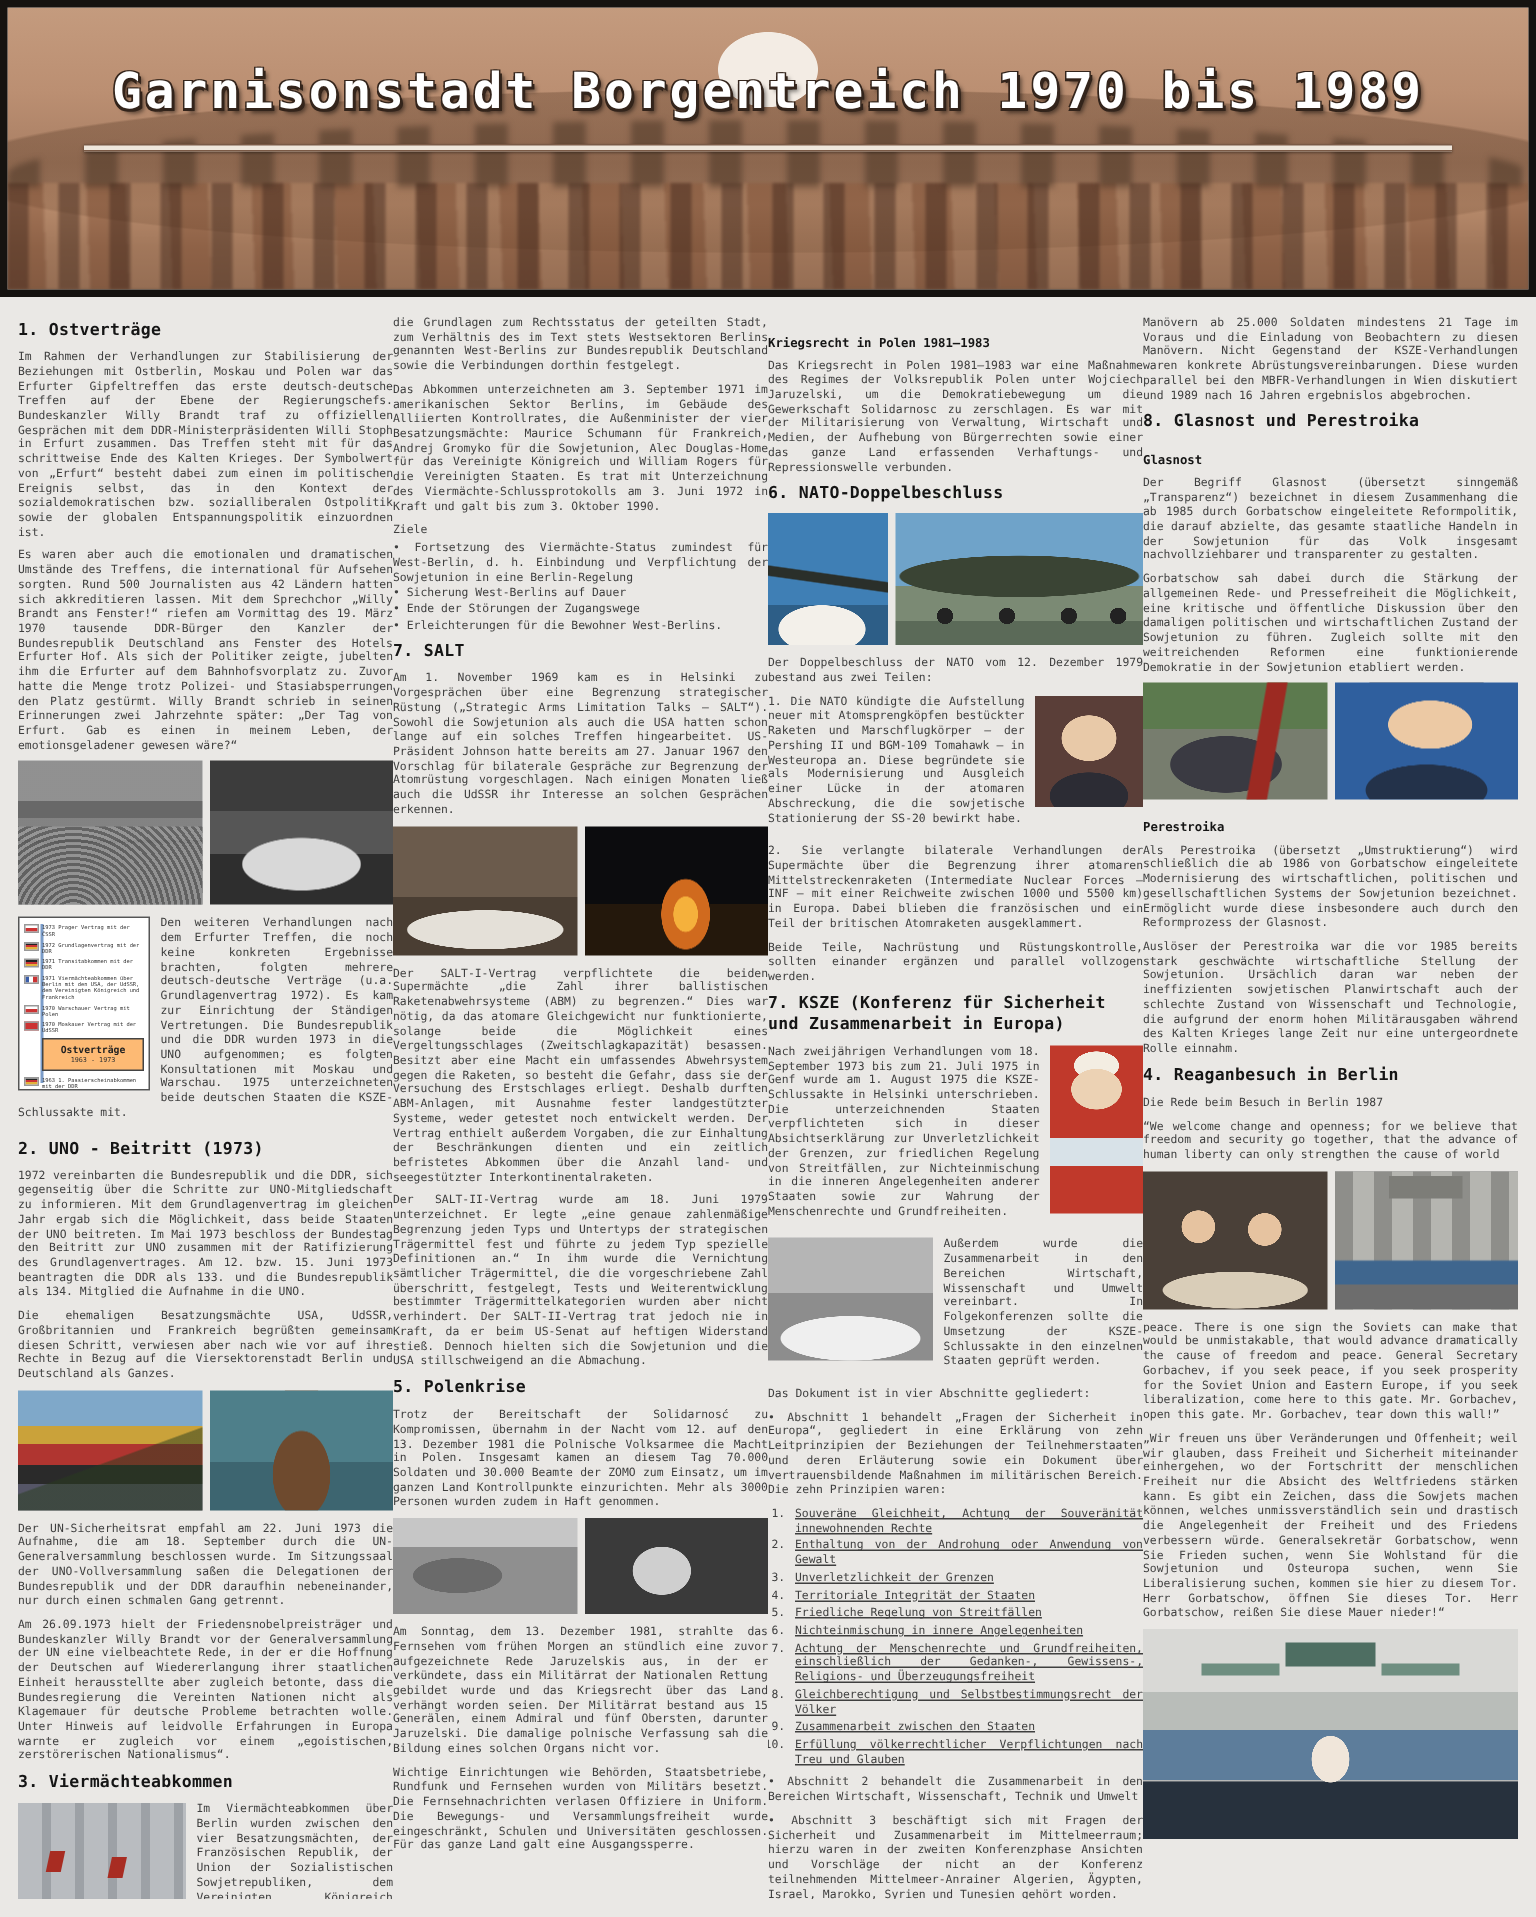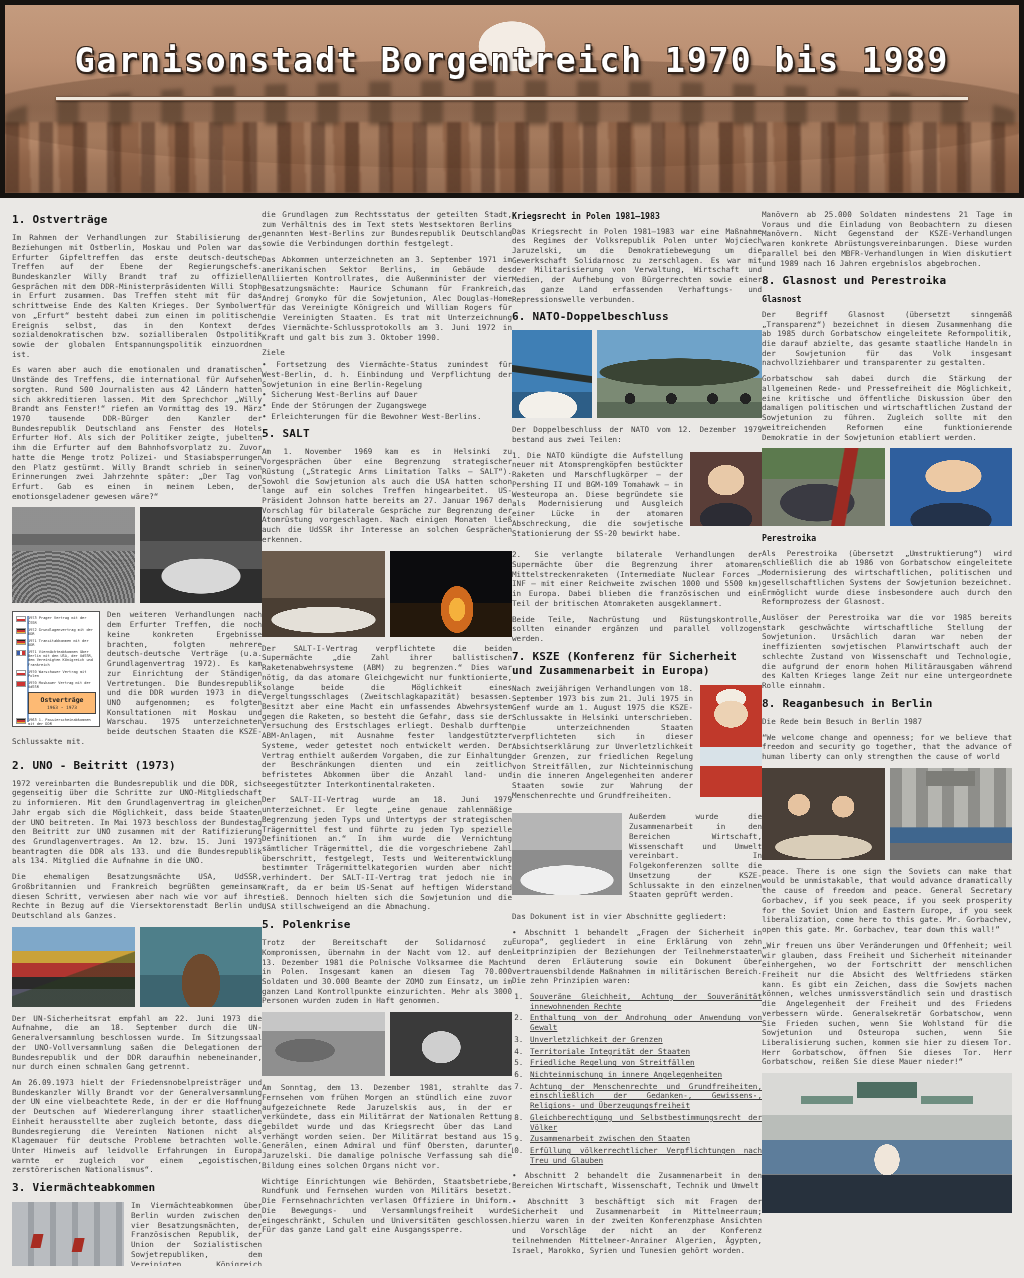--- a/index.html
+++ b/index.html
@@ -26,21 +26,21 @@
     text-shadow:2px 2px 0 #33241b, -1px -1px 0 #33241b, 1px -1px 0 #33241b, -1px 2px 0 #33241b, 3px 3px 3px rgba(0,0,0,.5); }
   .title-rule { width:90%; margin:16px auto 10px auto; height:5px; background:#efe7dc;
     border-top:1px solid #7a5a46; border-bottom:1px solid #7a5a46; box-shadow:0 1px 2px rgba(0,0,0,.4); }
   .sub-title { font-size:22px; font-weight:bold; letter-spacing:1px; color:#fff; line-height:1.45;
     text-shadow:2px 2px 0 #33241b, -1px -1px 0 #33241b, 1px -1px 0 #33241b, -1px 2px 0 #33241b, 2px 2px 3px rgba(0,0,0,.5); }
   
   .cols { display:flex; padding:12px 12px 0 12px; }
   .col { flex:1 1 0; height:1056px; overflow:hidden; color:#3f3f3f; font-size:7.6px; line-height:1.28; }
   p { text-align:justify; margin-bottom:6px; }
   h3 { font-size:11px; color:#151515; margin:3px 0 6px 0; letter-spacing:.2px; }
-  h4 { font-size:8.2px; color:#151515; margin:1px 0 5px 0; }
+  h4 { font-size:8.2px; color:#151515; margin:13px 0 5px 0; }
   ul { list-style:none; margin-bottom:6px; }
   ul li { text-align:justify; margin-bottom:1px; }
   ul li:before { content:"• "; }
   ol { margin:0 0 6px 16px; }
   ol li { text-align:justify; margin-bottom:2px; padding-left:2px;text-decoration:underline; }
   
   .ph-row { display:flex; gap:5px; margin:2px 0 7px 0; }
   .ph { flex:1 1 0; }
   .media { overflow:hidden; margin-bottom:6px; }
   .media .float-l { float:left; margin:1px 7px 1px 0; }
@@ -215,21 +215,21 @@
     <div class="col">
       <p>die Grundlagen zum Rechtsstatus der geteilten Stadt, zum Verhältnis des im Text stets Westsektoren Berlins genannten West-Berlins zur Bundesrepublik Deutschland sowie die Verbindungen dorthin festgelegt.</p>
       <p>Das Abkommen unterzeichneten am 3. September 1971 im amerikanischen Sektor Berlins, im Gebäude des Alliierten Kontrollrates, die Außenminister der vier Besatzungsmächte: Maurice Schumann für Frankreich, Andrej Gromyko für die Sowjetunion, Alec Douglas-Home für das Vereinigte Königreich und William Rogers für die Vereinigten Staaten. Es trat mit Unterzeichnung des Viermächte-Schlussprotokolls am 3. Juni 1972 in Kraft und galt bis zum 3. Oktober 1990.</p>
       <p style="margin-bottom:2px">Ziele</p>
       <ul>
         <li>Fortsetzung des Viermächte-Status zumindest für West-Berlin, d. h. Einbindung und Verpflichtung der Sowjetunion in eine Berlin-Regelung</li>
         <li>Sicherung West-Berlins auf Dauer</li>
         <li>Ende der Störungen der Zugangswege</li>
         <li>Erleichterungen für die Bewohner West-Berlins.</li>
       </ul>
-      <h3>5. SALT</h3>
+      <h3>7. SALT</h3>
       <p>Am 1. November 1969 kam es in Helsinki zu Vorgesprächen über eine Begrenzung strategischer Rüstung („Strategic Arms Limitation Talks – SALT“). Sowohl die Sowjetunion als auch die USA hatten schon lange auf ein solches Treffen hingearbeitet. US-Präsident Johnson hatte bereits am 27. Januar 1967 den Vorschlag für bilaterale Gespräche zur Begrenzung der Atomrüstung vorgeschlagen. Nach einigen Monaten ließ auch die UdSSR ihr Interesse an solchen Gesprächen erkennen.</p>
       <div class="ph-row">
         <div class="ph ph-saltsign"></div>
         <div class="ph ph-nightmissile"></div>
       </div>
       <p>Der SALT-I-Vertrag verpflichtete die beiden Supermächte „die Zahl ihrer ballistischen Raketenabwehrsysteme (ABM) zu begrenzen.“ Dies war nötig, da das atomare Gleichgewicht nur funktionierte, solange beide die Möglichkeit eines Vergeltungsschlages (Zweitschlagkapazität) besassen. Besitzt aber eine Macht ein umfassendes Abwehrsystem gegen die Raketen, so besteht die Gefahr, dass sie der Versuchung des Erstschlages erliegt. Deshalb durften ABM-Anlagen, mit Ausnahme fester landgestützter Systeme, weder getestet noch entwickelt werden. Der Vertrag enthielt außerdem Vorgaben, die zur Einhaltung der Beschränkungen dienten und ein zeitlich befristetes Abkommen über die Anzahl land- und seegestützter Interkontinentalraketen.</p>
       <p>Der SALT-II-Vertrag wurde am 18. Juni 1979 unterzeichnet. Er legte „eine genaue zahlenmäßige Begrenzung jeden Typs und Untertyps der strategischen Trägermittel fest und führte zu jedem Typ spezielle Definitionen an.“ In ihm wurde die Vernichtung sämtlicher Trägermittel, die die vorgeschriebene Zahl überschritt, festgelegt, Tests und Weiterentwicklung bestimmter Trägermittelkategorien wurden aber nicht verhindert. Der SALT-II-Vertrag trat jedoch nie in Kraft, da er beim US-Senat auf heftigen Widerstand stieß. Dennoch hielten sich die Sowjetunion und die USA stillschweigend an die Abmachung.</p>
       <h3>5. Polenkrise</h3>
       <p>Trotz der Bereitschaft der Solidarnosć zu Kompromissen, übernahm in der Nacht vom 12. auf den 13. Dezember 1981 die Polnische Volksarmee die Macht in Polen. Insgesamt kamen an diesem Tag 70.000 Soldaten und 30.000 Beamte der ZOMO zum Einsatz, um im ganzen Land Kontrollpunkte einzurichten. Mehr als 3000 Personen wurden zudem in Haft genommen.</p>
       <div class="ph-row">
@@ -289,21 +289,21 @@
       <h4>Glasnost</h4>
       <p>Der Begriff Glasnost (übersetzt sinngemäß „Transparenz“) bezeichnet in diesem Zusammenhang die ab 1985 durch Gorbatschow eingeleitete Reformpolitik, die darauf abzielte, das gesamte staatliche Handeln in der Sowjetunion für das Volk insgesamt nachvollziehbarer und transparenter zu gestalten.</p>
       <p>Gorbatschow sah dabei durch die Stärkung der allgemeinen Rede- und Pressefreiheit die Möglichkeit, eine kritische und öffentliche Diskussion über den damaligen politischen und wirtschaftlichen Zustand der Sowjetunion zu führen. Zugleich sollte mit den weitreichenden Reformen eine funktionierende Demokratie in der Sowjetunion etabliert werden.</p>
       <div class="ph-row">
         <div class="ph ph-glasnostsign"></div>
         <div class="ph ph-gorbachev"></div>
       </div>
       <h4>Perestroika</h4>
       <p>Als Perestroika (übersetzt „Umstruktierung“) wird schließlich die ab 1986 von Gorbatschow eingeleitete Modernisierung des wirtschaftlichen, politischen und gesellschaftlichen Systems der Sowjetunion bezeichnet. Ermöglicht wurde diese insbesondere auch durch den Reformprozess der Glasnost.</p>
       <p>Auslöser der Perestroika war die vor 1985 bereits stark geschwächte wirtschaftliche Stellung der Sowjetunion. Ursächlich daran war neben der ineffizienten sowjetischen Planwirtschaft auch der schlechte Zustand von Wissenschaft und Technologie, die aufgrund der enorm hohen Militärausgaben während des Kalten Krieges lange Zeit nur eine untergeordnete Rolle einnahm.</p>
-      <h3>8. Reaganbesuch in Berlin</h3>
+      <h3>4. Reaganbesuch in Berlin</h3>
       <p>Die Rede beim Besuch in Berlin 1987</p>
       <p>“We welcome change and openness; for we believe that freedom and security go together, that the advance of human liberty can only strengthen the cause of world</p>
       <div class="ph-row">
         <div class="ph ph-infsign"></div>
         <div class="ph ph-gate"></div>
       </div>
       <p>peace. There is one sign the Soviets can make that would be unmistakable, that would advance dramatically the cause of freedom and peace. General Secretary Gorbachev, if you seek peace, if you seek prosperity for the Soviet Union and Eastern Europe, if you seek liberalization, come here to this gate. Mr. Gorbachev, open this gate. Mr. Gorbachev, tear down this wall!”</p>
       <p>„Wir freuen uns über Veränderungen und Offenheit; weil wir glauben, dass Freiheit und Sicherheit miteinander einhergehen, wo der Fortschritt der menschlichen Freiheit nur die Absicht des Weltfriedens stärken kann. Es gibt ein Zeichen, dass die Sowjets machen können, welches unmissverständlich sein und drastisch die Angelegenheit der Freiheit und des Friedens verbessern würde. Generalsekretär Gorbatschow, wenn Sie Frieden suchen, wenn Sie Wohlstand für die Sowjetunion und Osteuropa suchen, wenn Sie Liberalisierung suchen, kommen sie hier zu diesem Tor. Herr Gorbatschow, öffnen Sie dieses Tor. Herr Gorbatschow, reißen Sie diese Mauer nieder!“</p>
       <div class="ph-reaganwall"></div>
     </div>

